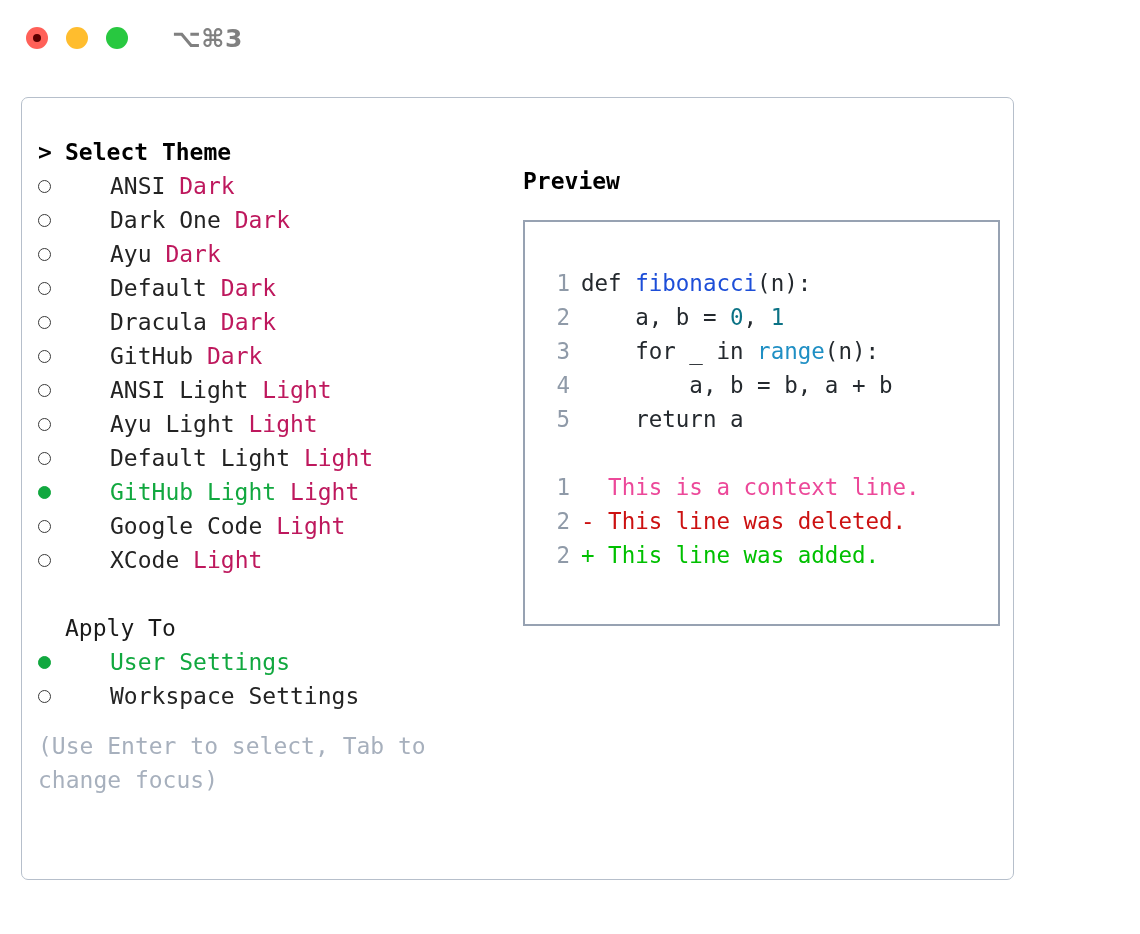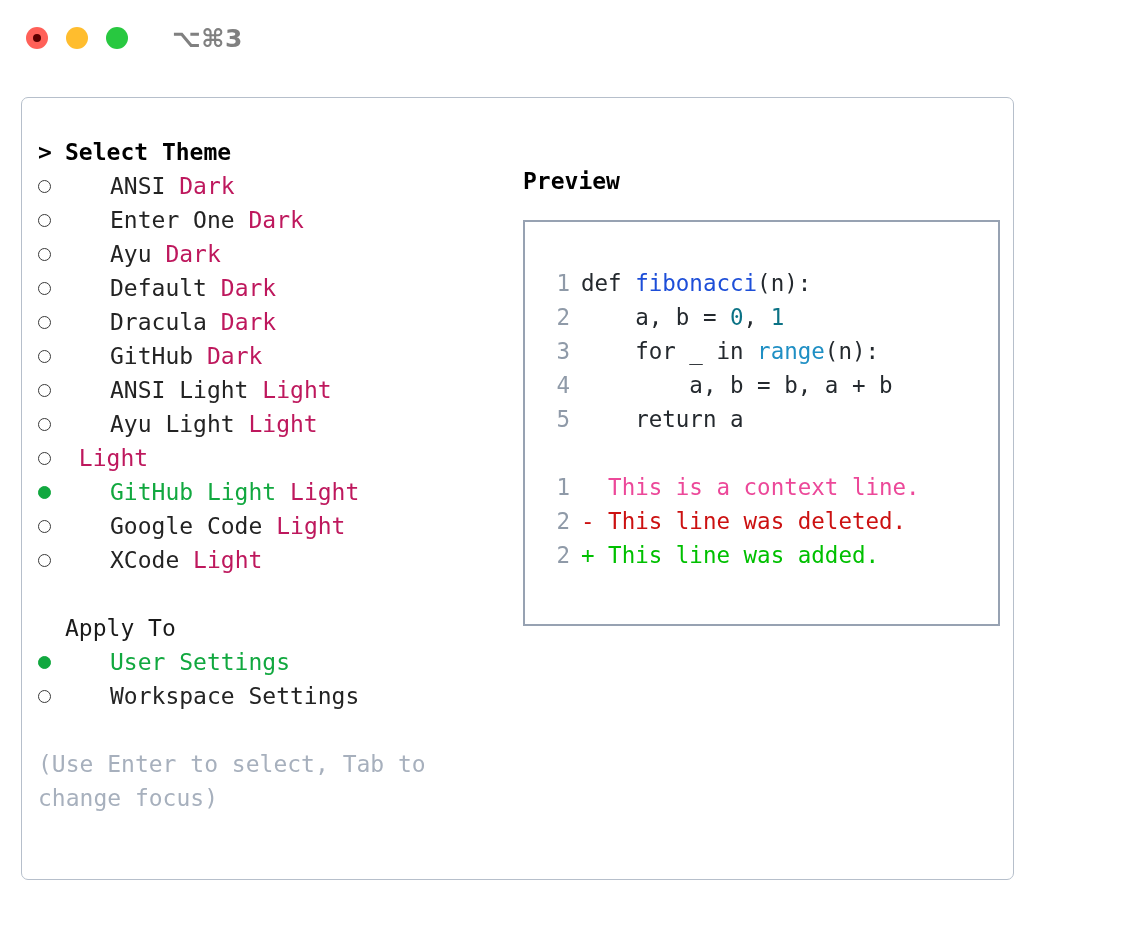--- a/index.html
+++ b/index.html
@@ -129,21 +129,21 @@
   .row.selected .theme-name { color: #11a83f; }
   .variant { color: #be185d; }
 
   #apply-section { margin-top: 34px; }
   .plain-label {
     padding-left: 27px;
     color: #1a1a1a;
   }
 
   #hint {
-    margin-top: 34px;
+    margin-top: 16px;
     color: #a7b0bd;
     font-size: 23px;
     line-height: 34px;
     width: 420px;
   }
 
   
   #right-col {
     position: absolute;
     left: 501px;
@@ -210,28 +210,28 @@
   <div id="panel">
 
     <div id="left-col">
 
       <div class="row header-row">
         <span class="marker">&gt;</span><span>Select Theme</span>
       </div>
 
       <div id="theme-list">
           <div class="row"><span class="radio"><i></i></span><span class="theme-name">ANSI</span><span> </span><span class="variant">Dark</span></div>
-          <div class="row"><span class="radio"><i></i></span><span class="theme-name">Enter One</span><span> </span><span class="variant">Dark</span></div>
+          <div class="row"><span class="radio"><i></i></span><span class="theme-name">Dark One</span><span> </span><span class="variant">Dark</span></div>
           <div class="row"><span class="radio"><i></i></span><span class="theme-name">Ayu</span><span> </span><span class="variant">Dark</span></div>
           <div class="row"><span class="radio"><i></i></span><span class="theme-name">Default</span><span> </span><span class="variant">Dark</span></div>
           <div class="row"><span class="radio"><i></i></span><span class="theme-name">Dracula</span><span> </span><span class="variant">Dark</span></div>
           <div class="row"><span class="radio"><i></i></span><span class="theme-name">GitHub</span><span> </span><span class="variant">Dark</span></div>
           <div class="row"><span class="radio"><i></i></span><span class="theme-name">ANSI Light</span><span> </span><span class="variant">Light</span></div>
           <div class="row"><span class="radio"><i></i></span><span class="theme-name">Ayu Light</span><span> </span><span class="variant">Light</span></div>
-          <div class="row"><span class="radio"><i></i></span><span> </span><span class="variant">Light</span></div>
+          <div class="row"><span class="radio"><i></i></span><span class="theme-name">Default Light</span><span> </span><span class="variant">Light</span></div>
           <div class="row selected"><span class="radio on"><i></i></span><span class="theme-name">GitHub Light</span><span> </span><span class="variant">Light</span></div>
           <div class="row"><span class="radio"><i></i></span><span class="theme-name">Google Code</span><span> </span><span class="variant">Light</span></div>
           <div class="row"><span class="radio"><i></i></span><span class="theme-name">XCode</span><span> </span><span class="variant">Light</span></div>
         </div>
 
       <div id="apply-section">
         <div class="row">
           <span class="plain-label">Apply To</span>
         </div>
         <div id="apply-list">

